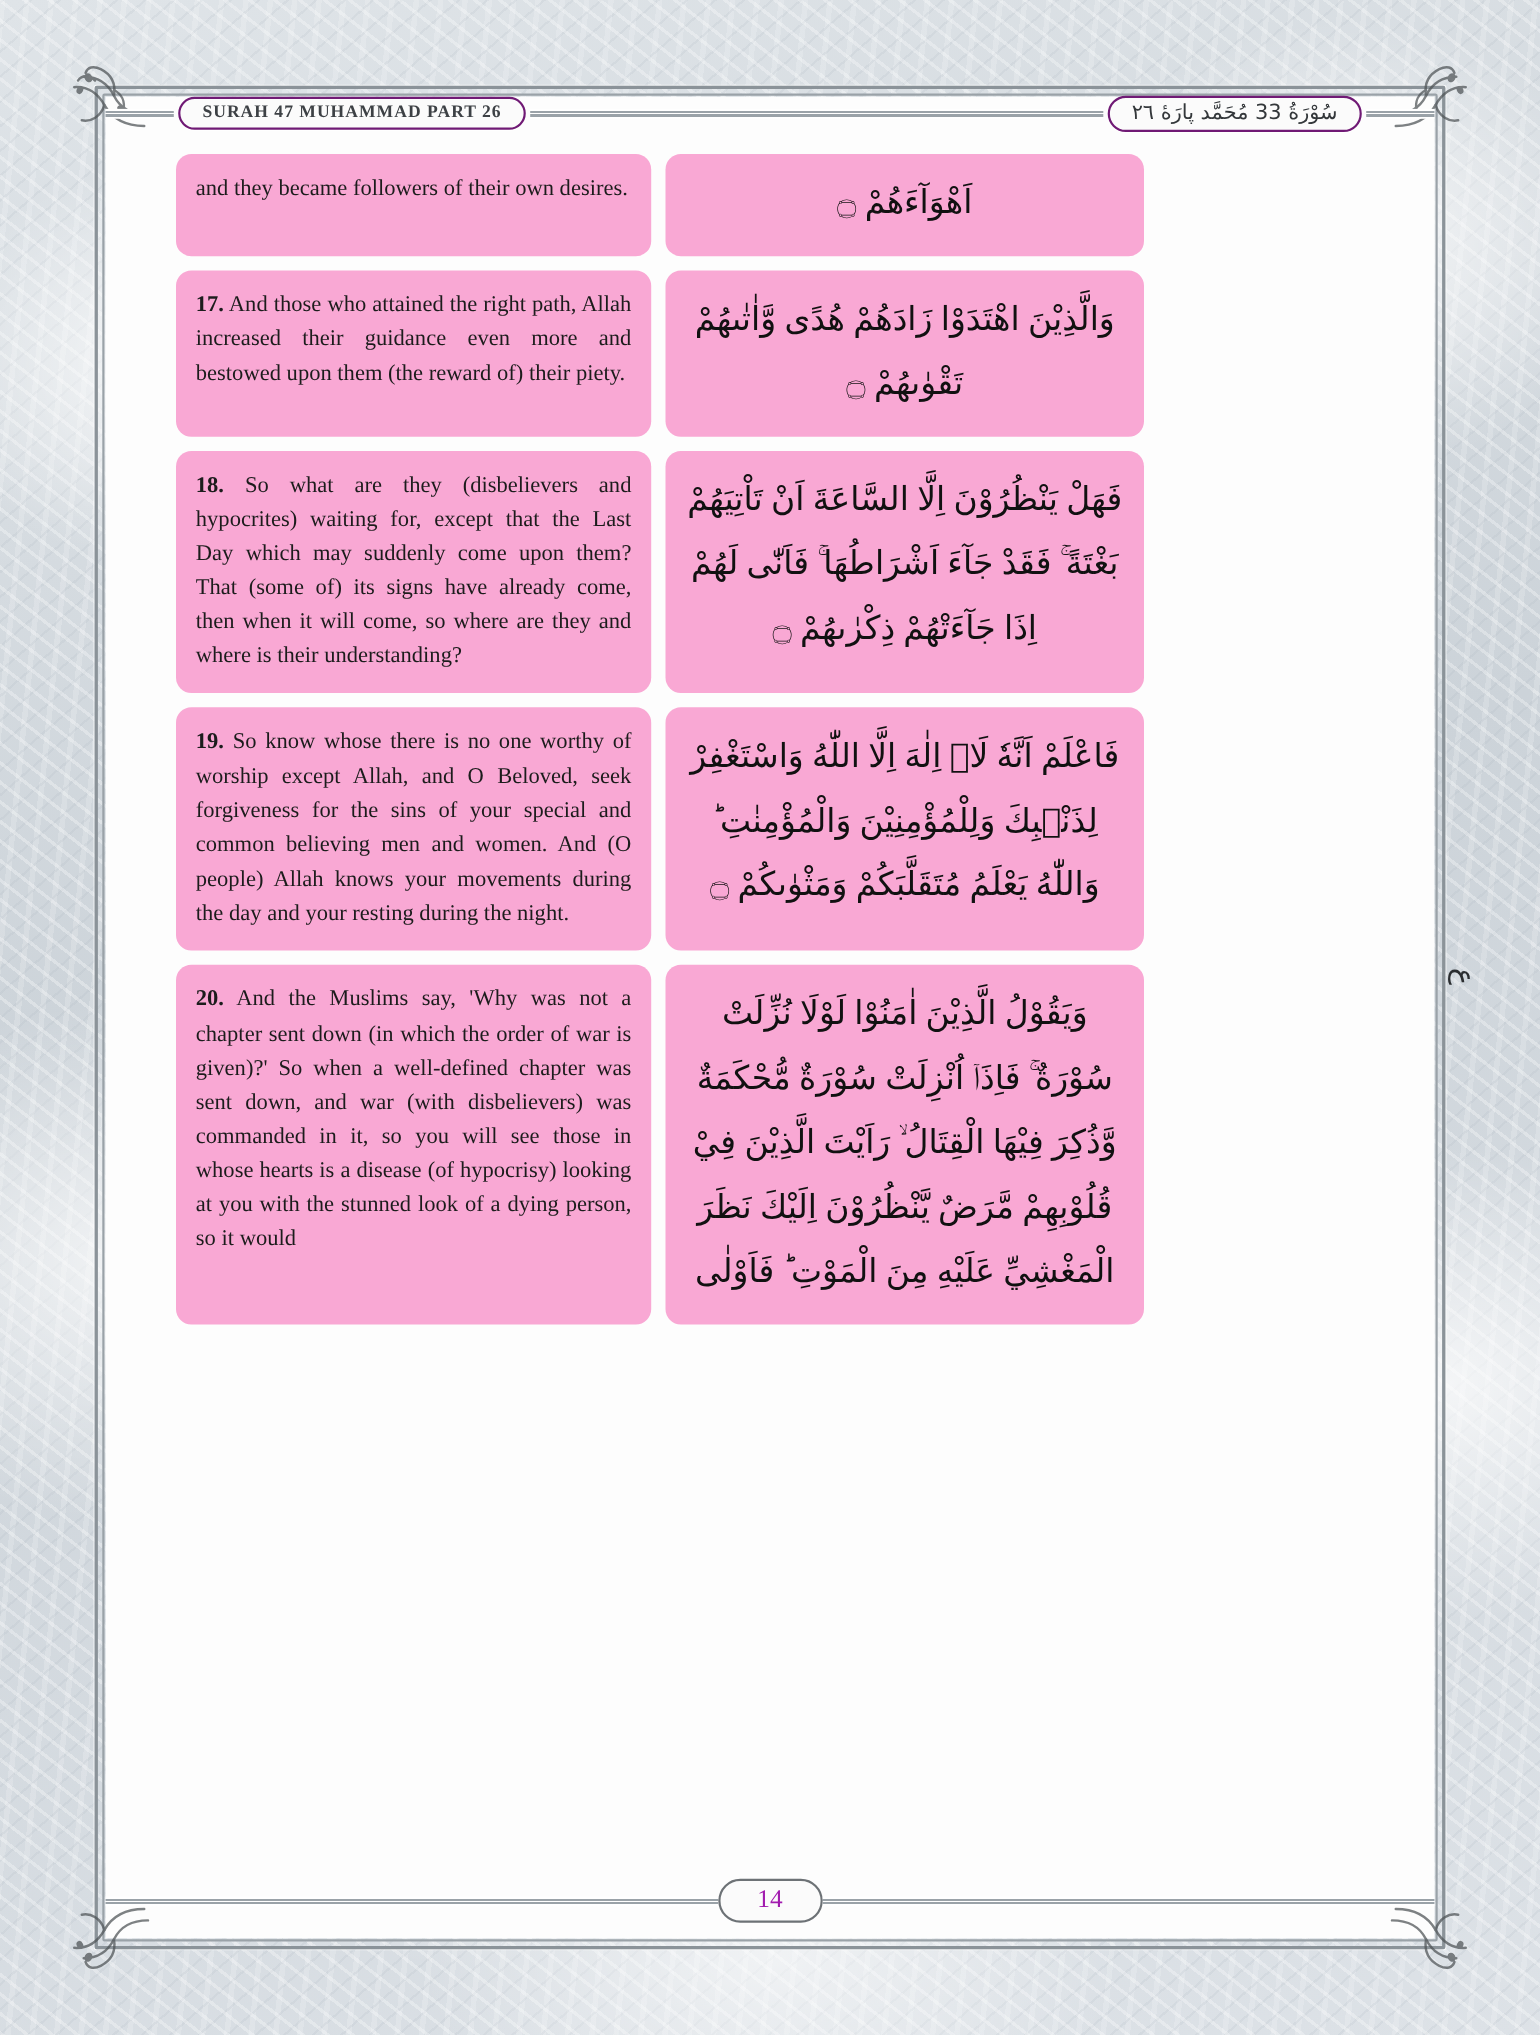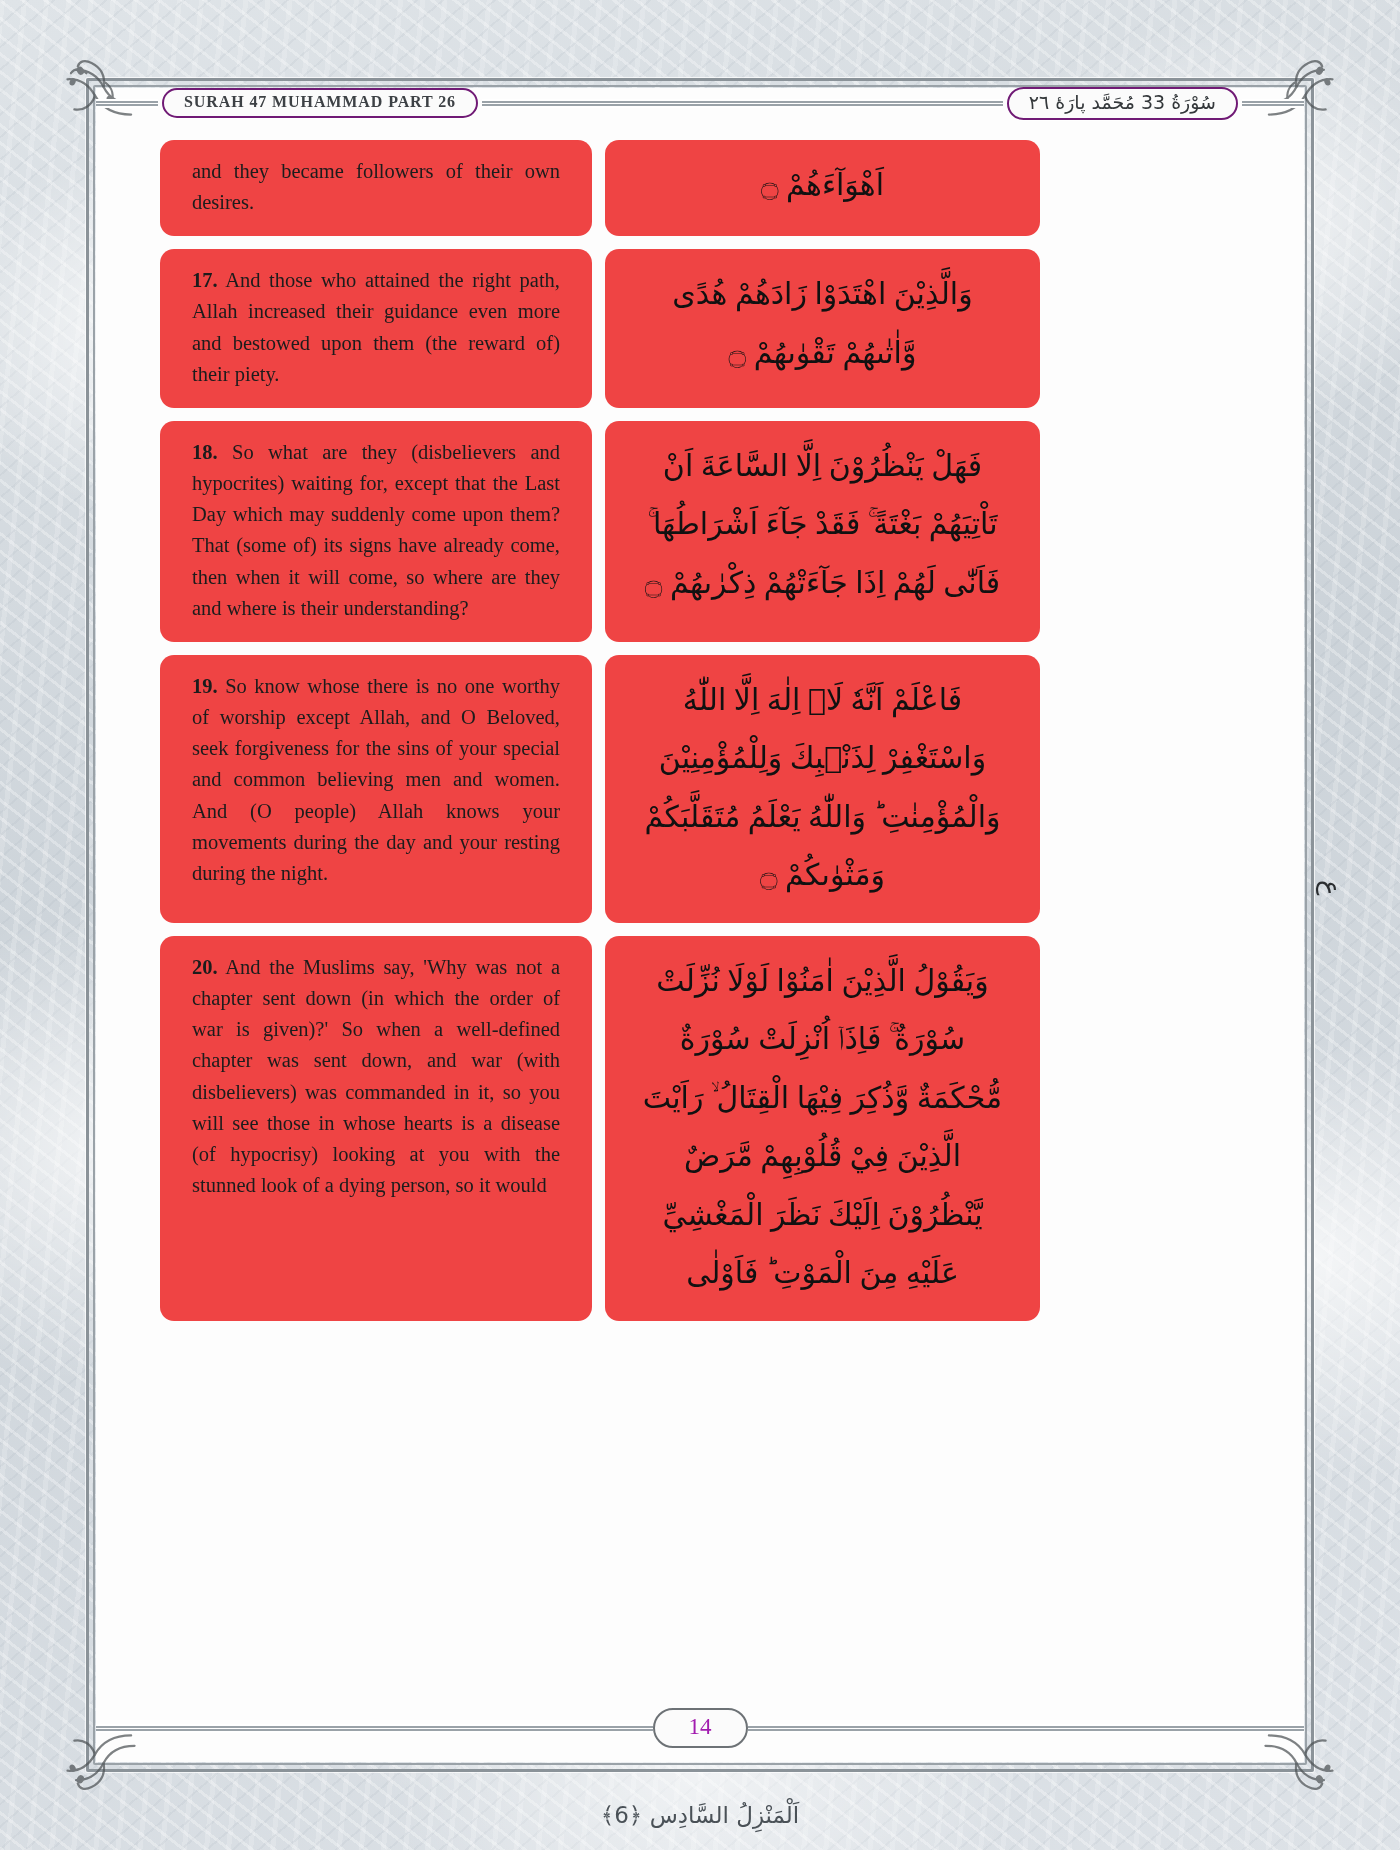--- a/index.html
+++ b/index.html
@@ -98,23 +98,23 @@
     width:880px;height:1260px;
     display:flex;flex-direction:column;
     gap:0;
   }
   .verse-row{
     display:flex;
     gap:13px;
     margin-bottom:13px;
   }
   .panel{
-    background:#ef4444;
+    background:#f9a8d4;
     border-radius:14px;
-    padding:16px 32px 18px;
+    padding:16px 18px 18px;
     box-sizing:border-box;
   }
   .panel.en{
     width:432px;flex:0 0 432px;
     font-size:20.5px;
     line-height:1.52;
     color:#1c1c1c;
     text-align:justify;
     text-justify:inter-word;
     hyphens:none;
@@ -312,14 +312,13 @@
 
 <div class="ruku-marker">ع</div>
 
 <div class="footer-band">
   <div class="ftr-rule"></div>
   <div class="pagenum">14</div>
   <div class="ftr-rule"></div>
 </div>
 
 <div class="footer-bottom">
-  <div class="manzil">اَلْمَنْزِلُ السَّادِس ﴿6﴾</div>
 </div>
 
 </body></html>

